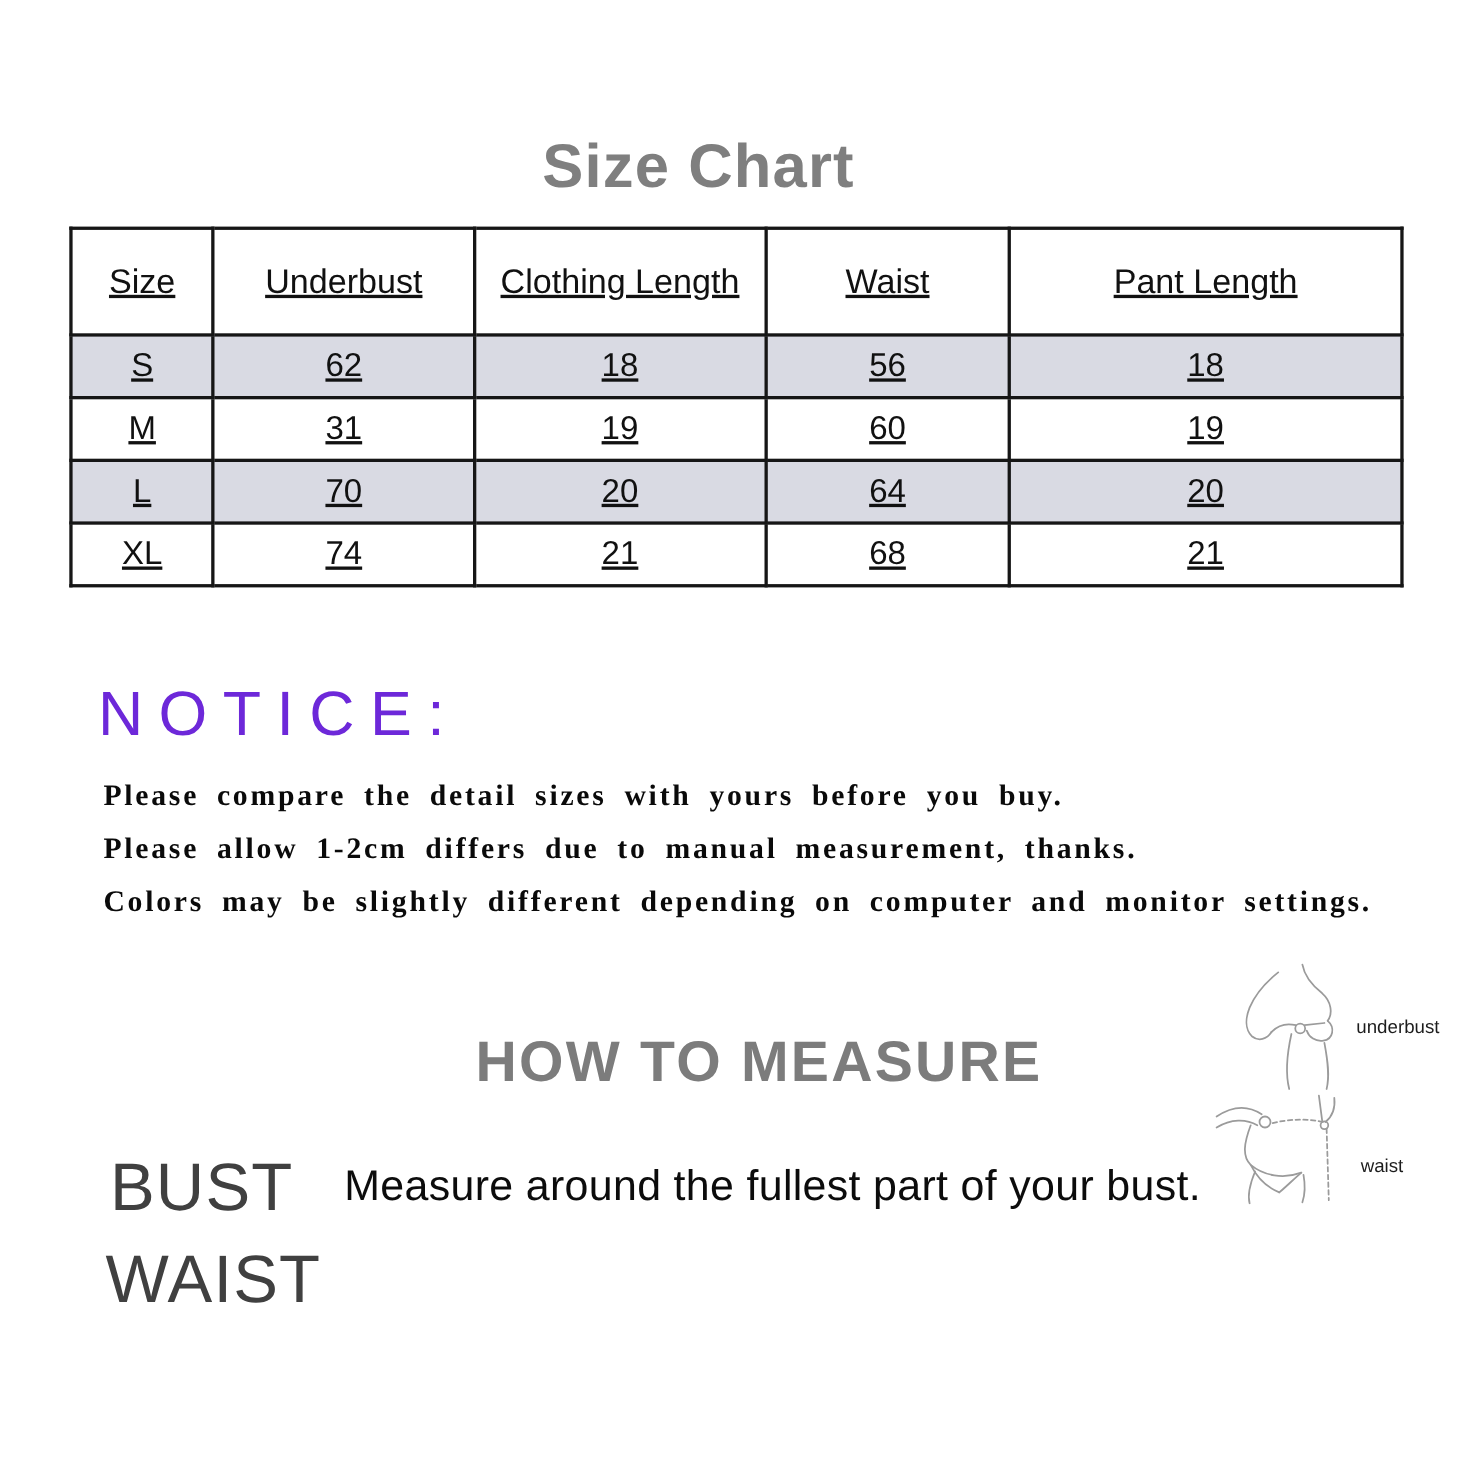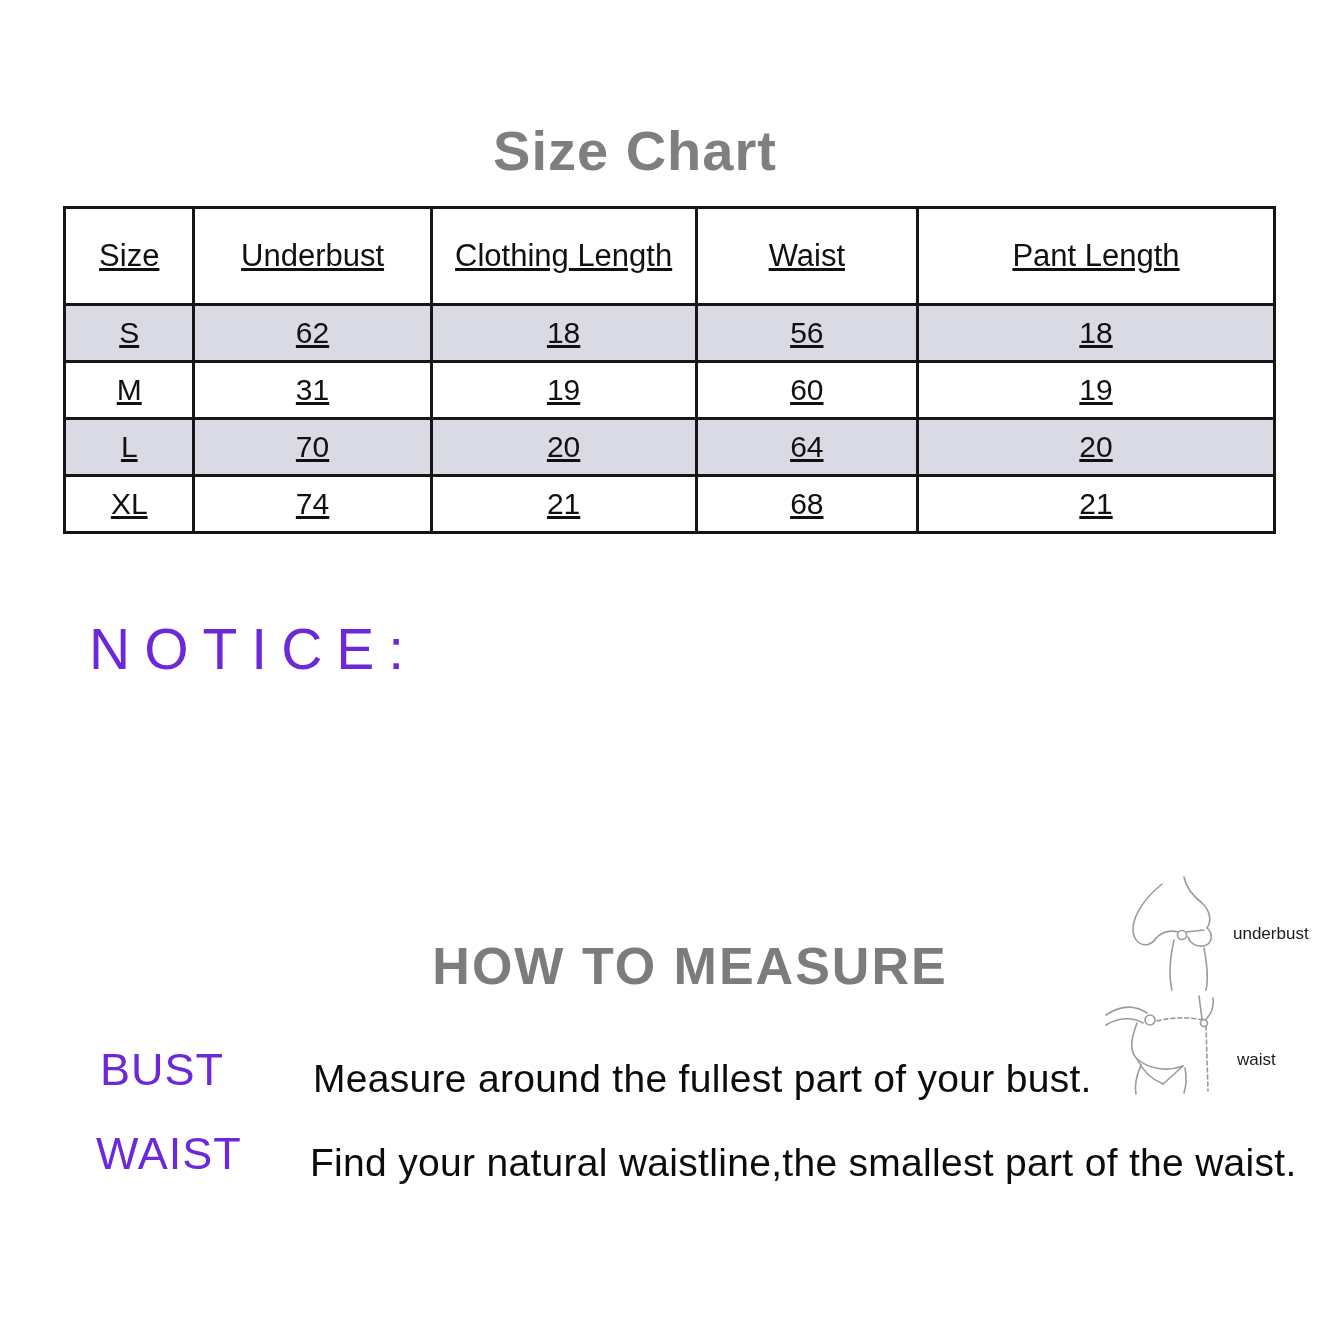--- a/index.html
+++ b/index.html
@@ -94,23 +94,23 @@
     left: 30px;
     width: 1320px;
     text-align: center;
     font-size: 52px;
     font-weight: bold;
     color: #7c7c7c;
     letter-spacing: 2px;
   }
   .measure-label {
     position: absolute;
-    font-size: 45px;
+    font-size: 61px;
     font-weight: 500;
-    color: #6d28d9;
+    color: #404040;
     letter-spacing: 1px;
   }
   .measure-text {
     position: absolute;
     font-size: 39px;
     color: #0c0c0c;
     letter-spacing: 0.3px;
   }
   .bust-label  { left: 100px; top: 1044px; }
   .bust-text   { left: 313px; top: 1057px; }
@@ -183,28 +183,32 @@
           <td>21</td>
           <td>68</td>
           <td>21</td>
         </tr>
       </tbody>
     </table>
   </div>
 
   <div class="notice-heading">NOTICE:</div>
 
+  <div class="notice-lines">
+    <p>Please compare the detail sizes with yours before you buy.</p>
+    <p>Please allow 1-2cm differs due to manual measurement, thanks.</p>
+    <p>Colors may be slightly different depending on computer and monitor settings.</p>
+  </div>
 
   <div class="htm-heading">HOW TO MEASURE</div>
 
   <div class="measure-label bust-label">BUST</div>
   <div class="measure-text bust-text">Measure around the fullest part of your bust.</div>
 
   <div class="measure-label waist-label">WAIST</div>
-  <div class="measure-text waist-text">Find your natural waistline,the smallest part of the waist.</div>
 
   <div class="figure underbust-figure">
     <svg width="110" height="118" viewBox="0 0 110 118">
       <path d="M 62 3 C 64 14, 71 22, 80 29 C 88 36, 90 47, 85 54"></path>
       <path d="M 85 54 C 92 60, 90 71, 81 72 C 74 73, 68 69, 66 63"></path>
       <path d="M 40 10 C 30 18, 20 28, 14 42 C 10 52, 10 62, 16 68 C 22 73, 30 71, 34 64"></path>
       <path d="M 34 64 C 40 58, 48 56, 56 58"></path>
       <circle cx="60" cy="61" r="4.5"></circle>
       <path d="M 64 58 L 82 56"></path>
       <path d="M 52 66 C 48 84, 46 100, 50 116"></path>

